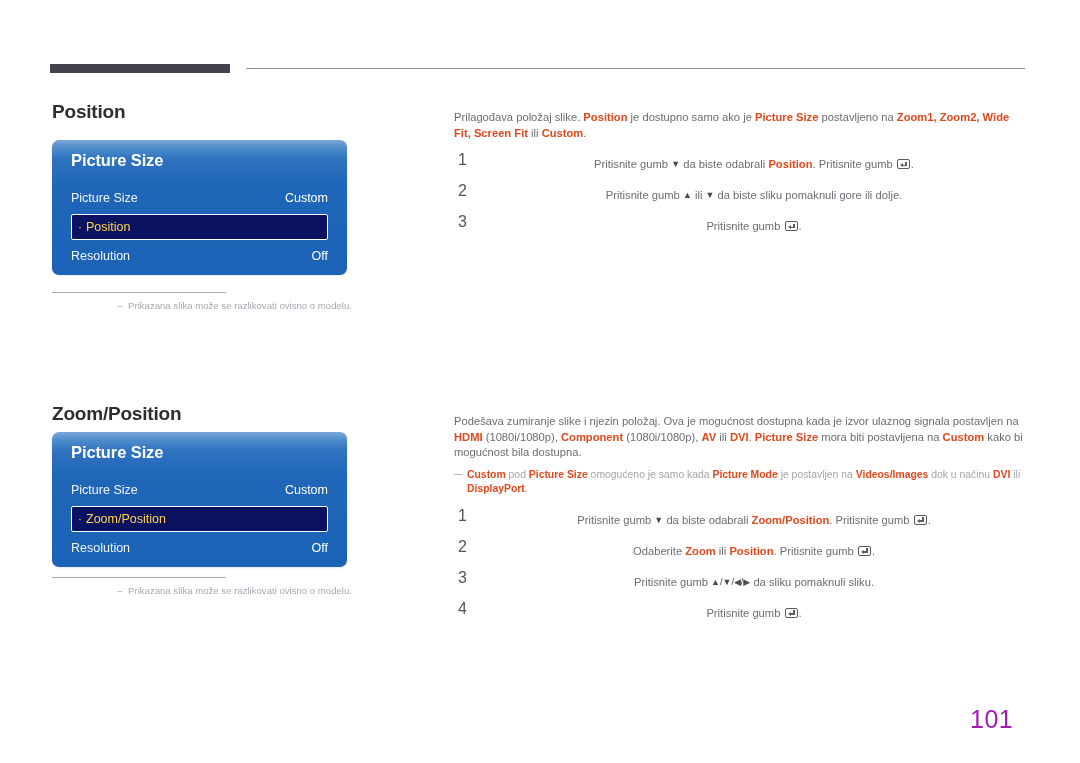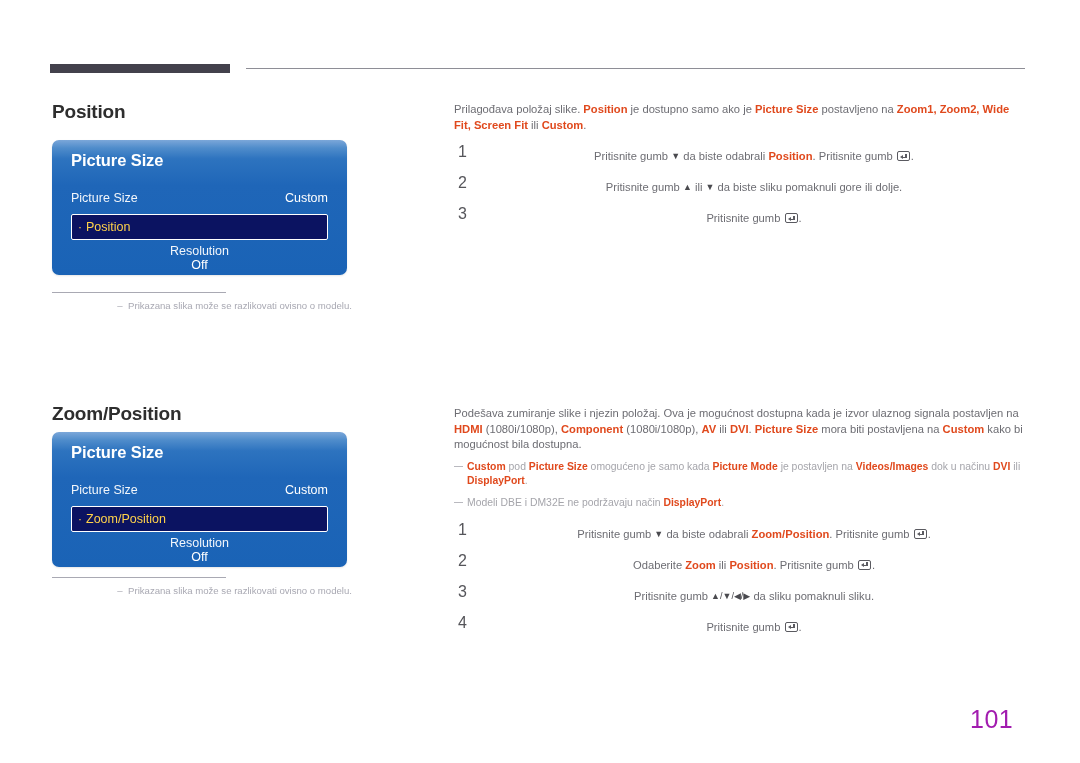--- a/index.html
+++ b/index.html
@@ -85,21 +85,21 @@
     width: 257px;
     height: 24px;
     display: flex;
     align-items: center;
     justify-content: space-between;
     font-size: 12.5px;
     color: #f2f6fb;
     box-sizing: border-box;
   }
   .osd-row.r1 { top: 46px; }
-  .osd-row.r3 { top: 104px; flex-direction: column; }
+  .osd-row.r3 { top: 104px; }
 
   .osd-row-selected {
     position: absolute;
     left: 19px;
     top: 74px;
     width: 257px;
     height: 26px;
     background: #0b1361;
     border: 1.4px solid #ffffff;
     border-radius: 2px;
@@ -144,21 +144,21 @@
     left: 454px;
     width: 572px;
   }
   #content-position { top: 96px; }
   #content-zoomposition { top: 400px; }
 
   .para {
     font-size: 11.2px;
     line-height: 15.6px;
     color: #6d6d73;
-    margin: 6px 0 6px 0;
+    margin: 14px 0 6px 0;
   }
   .para b, .para strong { color: #e0491d; font-weight: bold; }
   .para .plain { color: #6d6d73; font-weight: normal; }
 
   
   .note {
     position: relative;
     font-size: 10.4px;
     line-height: 14.6px;
     color: #a5a5ab;
@@ -399,24 +399,20 @@
     <span>omogućeno je samo kada</span>
     <b>Picture Mode</b>
     <span>je postavljen na</span>
     <b>Videos/Images</b>
     <span>dok u načinu</span>
     <b>DVI</b>
     <span>ili</span>
     <b>DisplayPort</b><span>.</span>
   </div>
 
-  <div class="note">
-    <span>Modeli DBE i DM32E ne podržavaju način</span>
-    <b>DisplayPort</b><span>.</span>
-  </div>
 
   <div class="step">
     <span class="num">1</span>
     <span class="txt">
       <span>Pritisnite gumb</span>
       <span class="arrow">▼</span>
       <span>da biste odabrali</span>
       <b>Zoom/Position</b><span>. Pritisnite gumb</span>
       <span class="enterkey"><i></i></span><span>.</span>
     </span>

